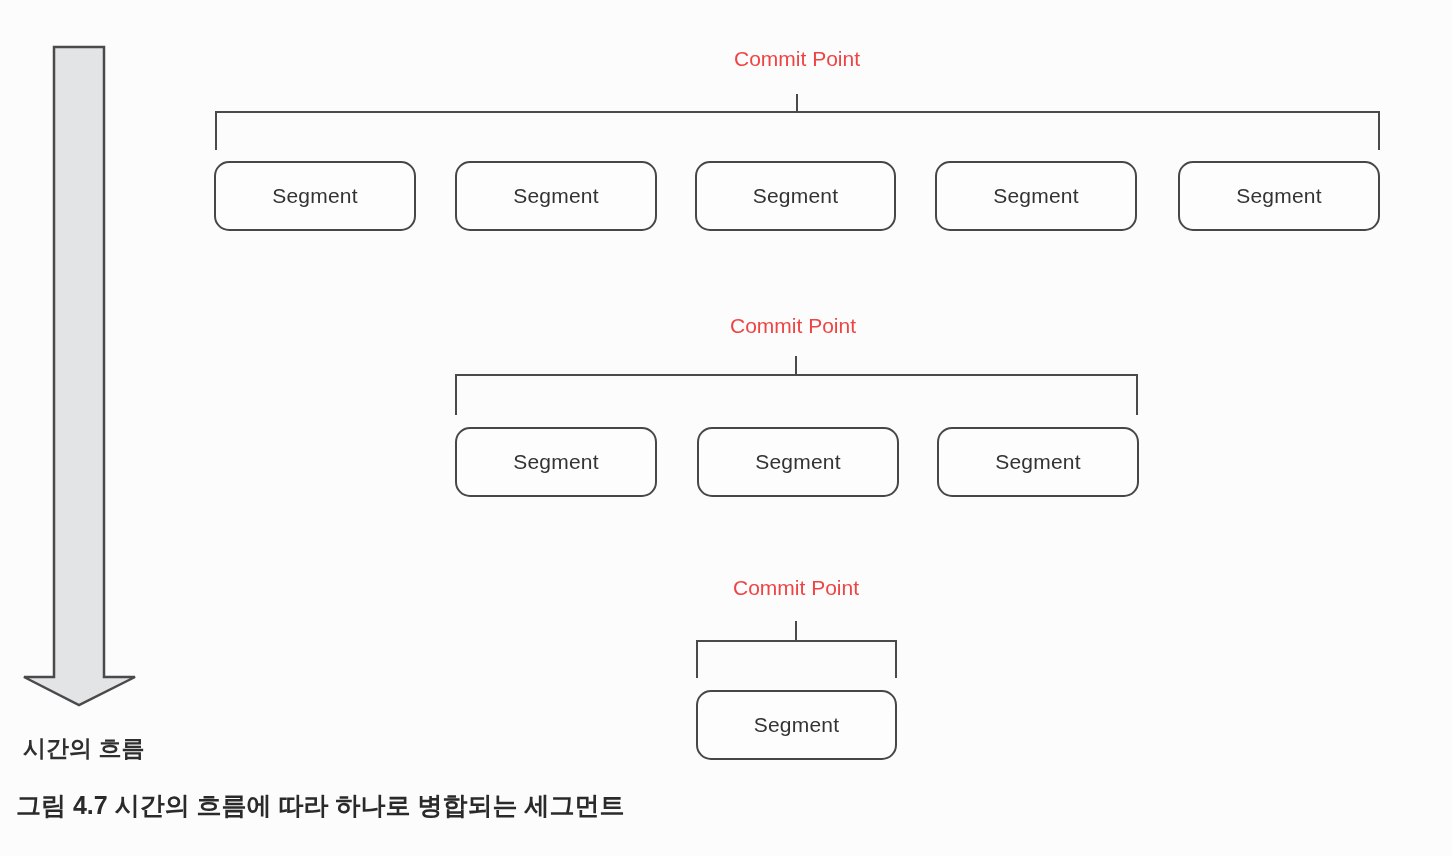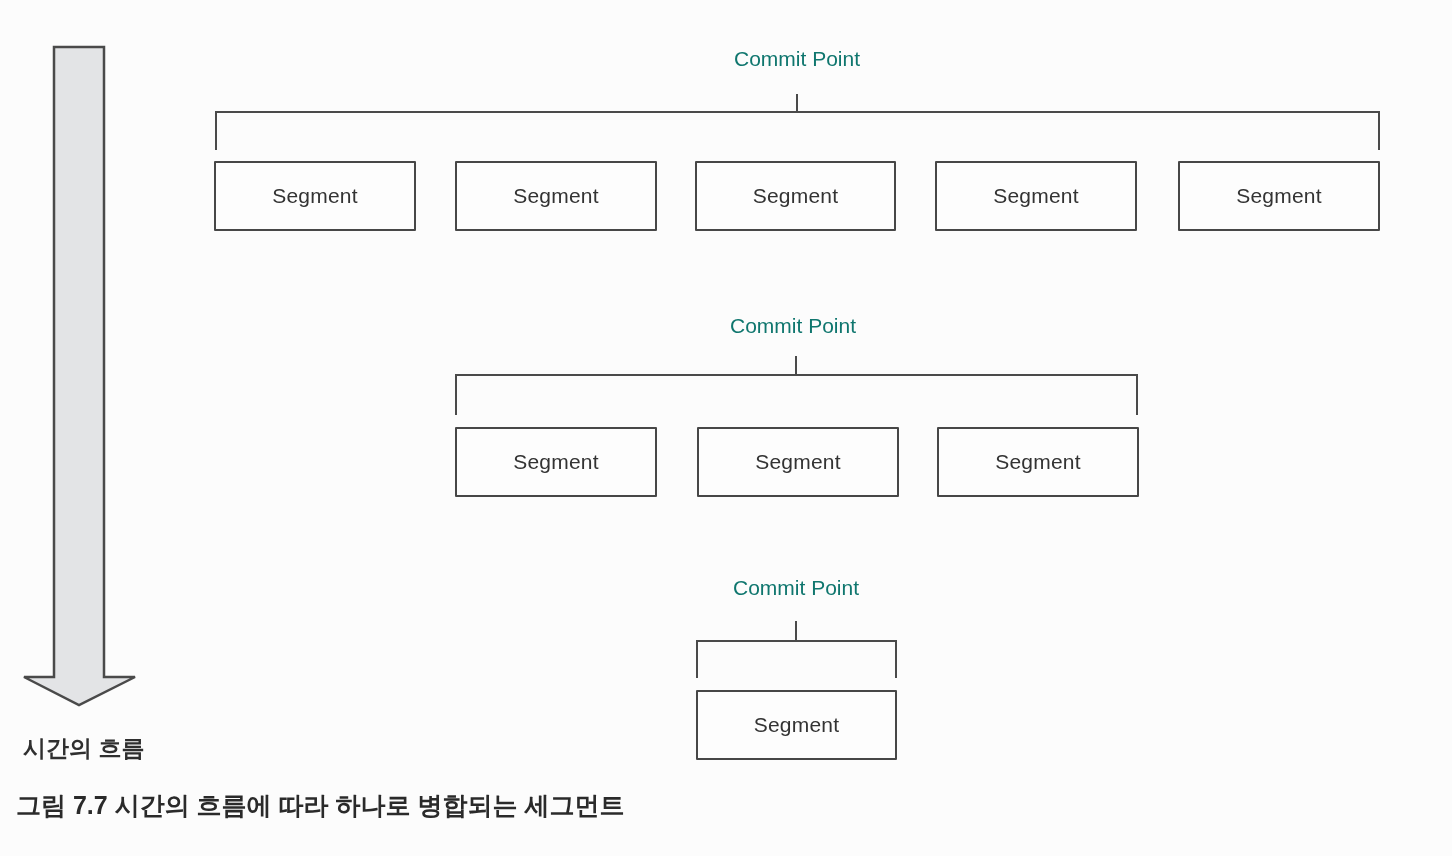--- a/index.html
+++ b/index.html
@@ -19,21 +19,21 @@
 
   
   .time-arrow { position: absolute; left: 20px; top: 42px; }
 
   
   .commit-label {
     position: absolute;
     width: 200px;
     text-align: center;
     font-size: 21px;
-    color: #0f766e;
+    color: #ef4444;
     white-space: nowrap;
   }
 
   
   .tick {
     position: absolute;
     width: 2px;
     background: #4a4a4a;
   }
 
@@ -44,21 +44,21 @@
     border-top: 2px solid #4a4a4a;
     border-left: 2px solid #4a4a4a;
     border-right: 2px solid #4a4a4a;
   }
 
   
   .seg {
     position: absolute;
     box-sizing: border-box;
     border: 2px solid #474747;
-    border-radius: 1px;
+    border-radius: 15px;
     background: #fdfdfd;
     display: flex;
     align-items: center;
     justify-content: center;
     font-size: 21px;
     color: #333333;
     letter-spacing: 0.2px;
   }
 
   .time-label {
@@ -106,17 +106,17 @@
 
   <div class="commit-label abs" style="left:696px; top:576px;">Commit Point</div>
   <div class="tick abs" style="left:795px; top:621px; height:19px;"></div>
   <div class="bracket abs" style="left:696px; top:640px; width:201px; height:38px;"></div>
 
   <div class="seg" style="left:696px; top:690px; width:201px; height:70px;">Segment</div>
 
   <div class="time-label" style="left:23px; top:733px;">시간의 흐름</div>
 
   <div class="caption" style="left:16px; top:789px;">
-    <span>그림 7.7</span>
+    <span>그림 4.7</span>
     <span>시간의 흐름에 따라 하나로 병합되는 세그먼트</span>
   </div>
 
 </div>
 
 </body></html>

